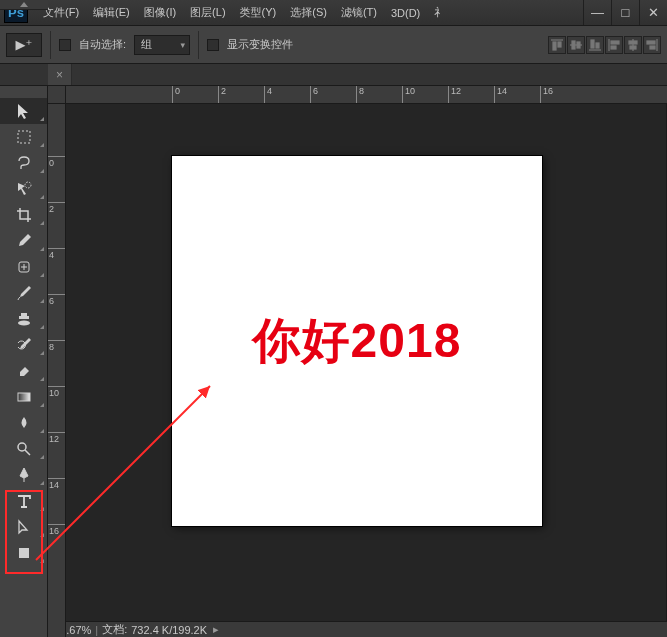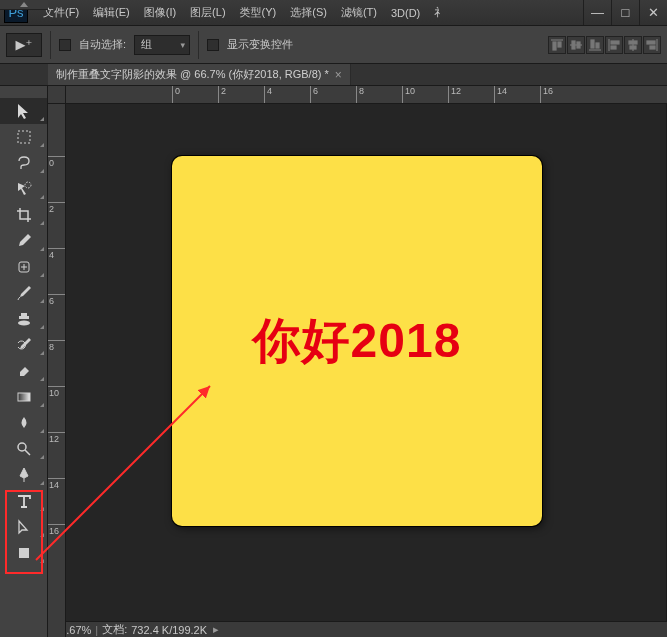--- a/index.html
+++ b/index.html
@@ -19,21 +19,21 @@
     background: linear-gradient(#3a3a3a, #303030);
     border-bottom: 1px solid #1a1a1a;
     display: flex;
     align-items: center;
     padding-left: 4px;
   }
   .ps-logo {
     width: 24px; height: 20px;
     background: #0a1a2b;
     color: #3e9dd6;
-    font-weight: normal;
+    font-weight: bold;
     font-size: 13px;
     display: inline-flex;
     align-items: center; justify-content: center;
     margin-right: 8px;
     border: 1px solid #000;
   }
   .menubar .menu {
     padding: 0 7px;
     height: 100%;
     display: inline-flex;
@@ -196,26 +196,25 @@
     flex: 1;
     position: relative;
     overflow: hidden;
     margin-left: 18px;
     border-right: 1px solid #1a1a1a;
   }
   .canvas {
     position: absolute;
     left: 106px; top: 52px;
     width: 370px; height: 370px;
-    background: #fde047;
+    background: #ffffff;
     box-shadow: 0 0 0 1px #000, 2px 2px 8px rgba(0,0,0,.6);
     display: flex;
     align-items: center;
     justify-content: center;
-    border-radius: 10px;
   }
   .canvas-text {
     font-size: 48px;
     font-weight: 700;
     color: #e60012;
     letter-spacing: 1px;
     font-family: "Microsoft YaHei","SimHei",sans-serif;
   }
   .scrollbar-bottom {
     height: 16px;
@@ -338,21 +337,20 @@
             <rect x="3" y="4" width="8" height="3" fill="#777"></rect>
             <rect x="6" y="9" width="5" height="3" fill="#777"></rect>
           </g>
         </svg>
       </div>
   </div>
 </div>
 
 <div class="tabstrip">
   <div class="tab">
-    <span>制作重叠文字阴影的效果 @ 66.7% (你好2018, RGB/8) *</span>
     <span class="close">×</span>
   </div>
 </div>
 
 <div class="main">
 
   <div class="toolstrip">
     <div class="collapse-handle"></div>
 
     <div class="tool selected">

